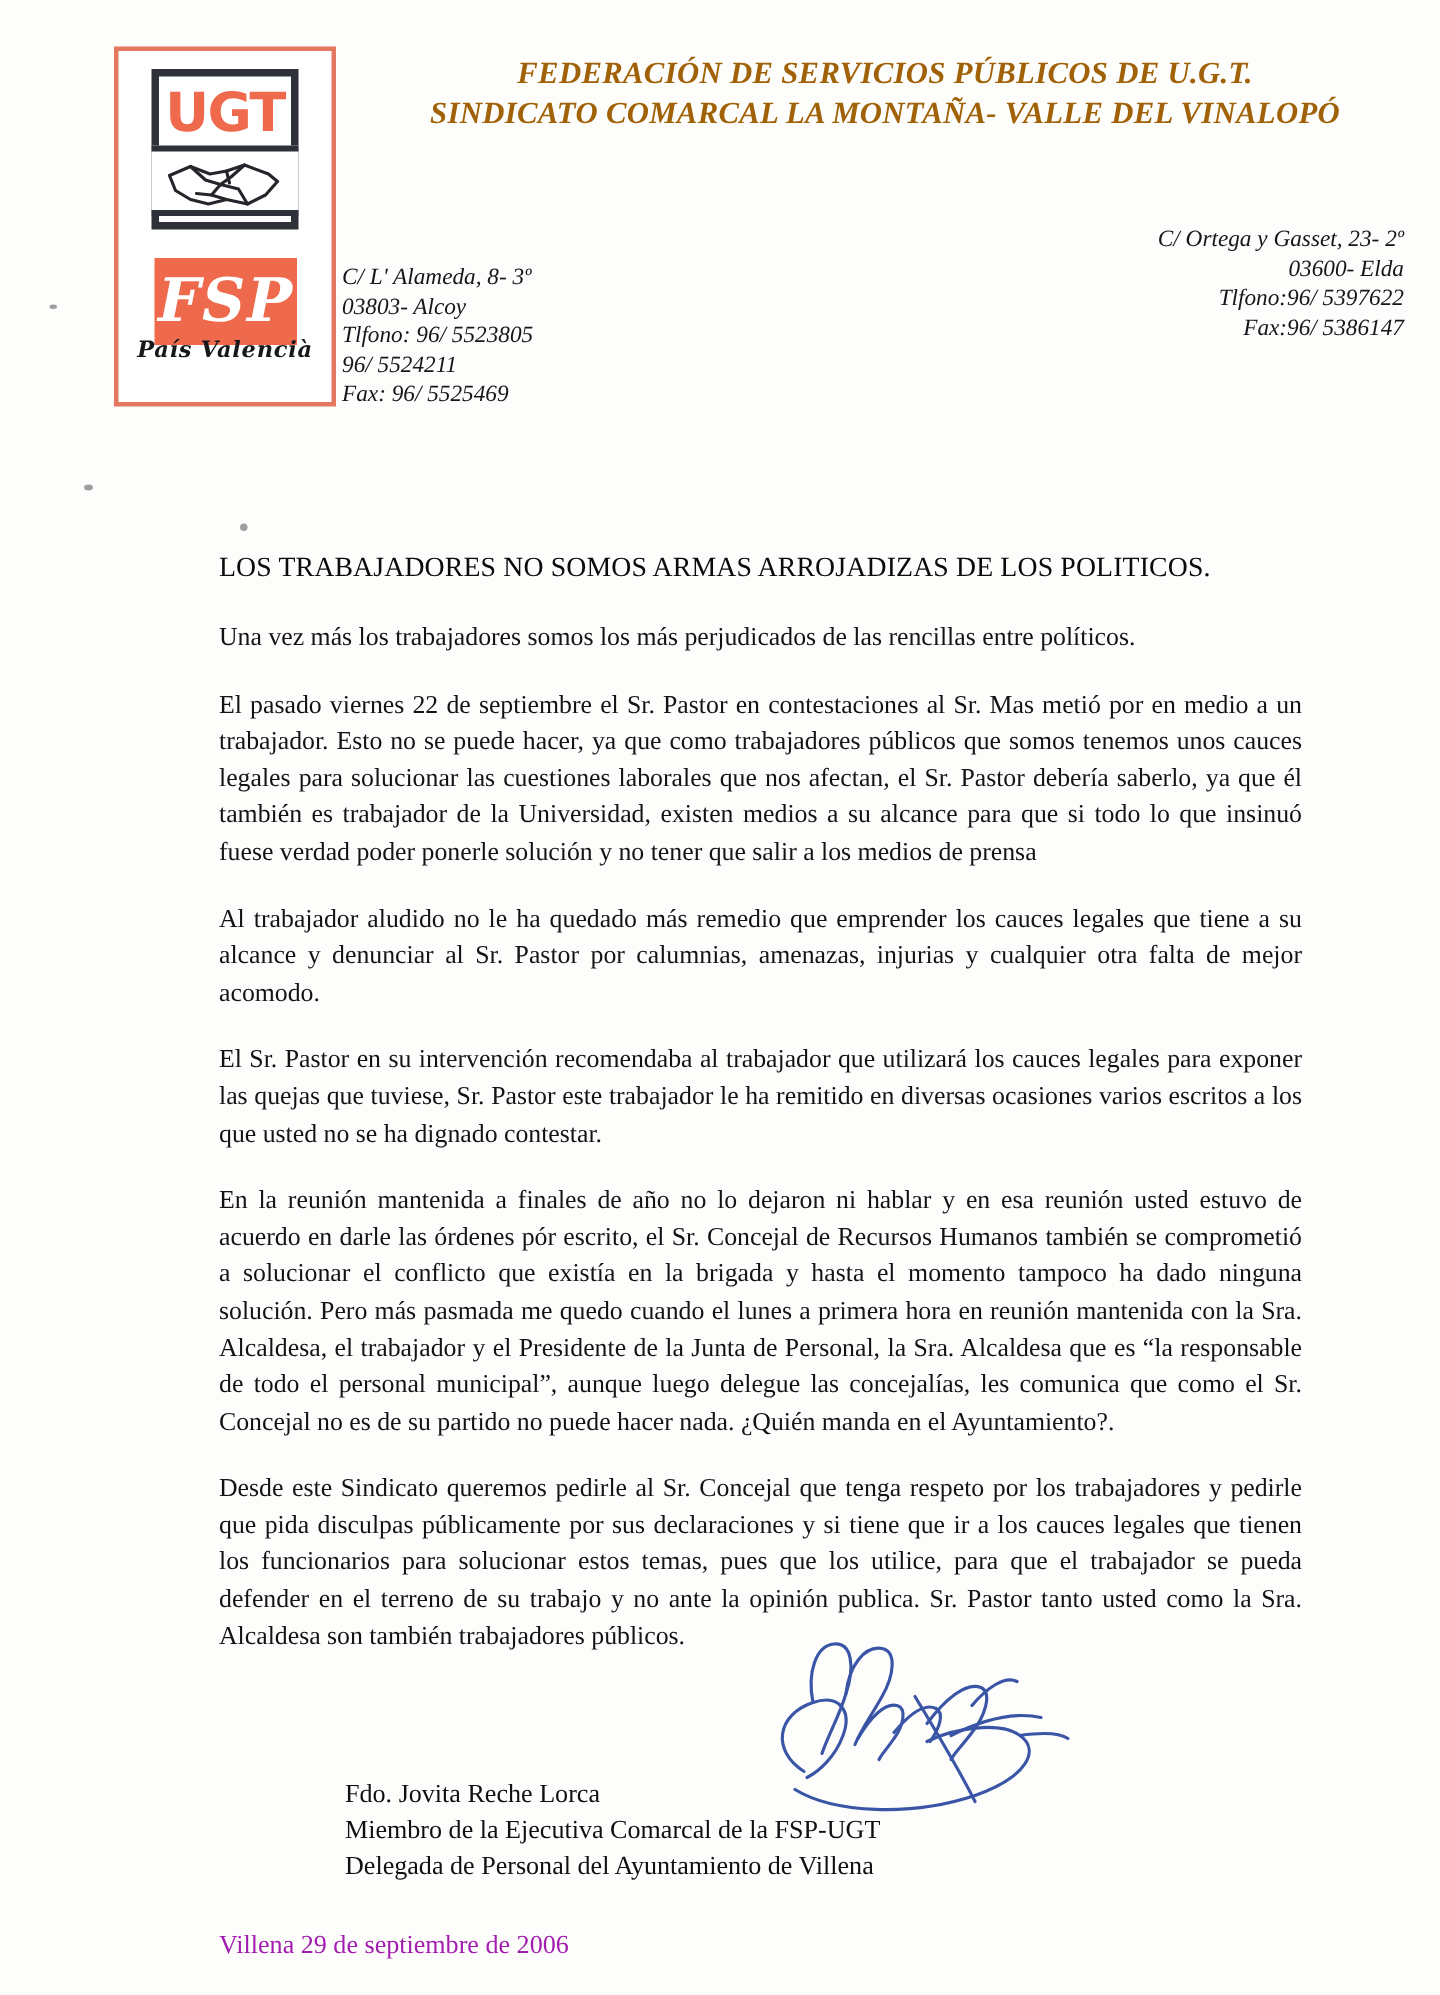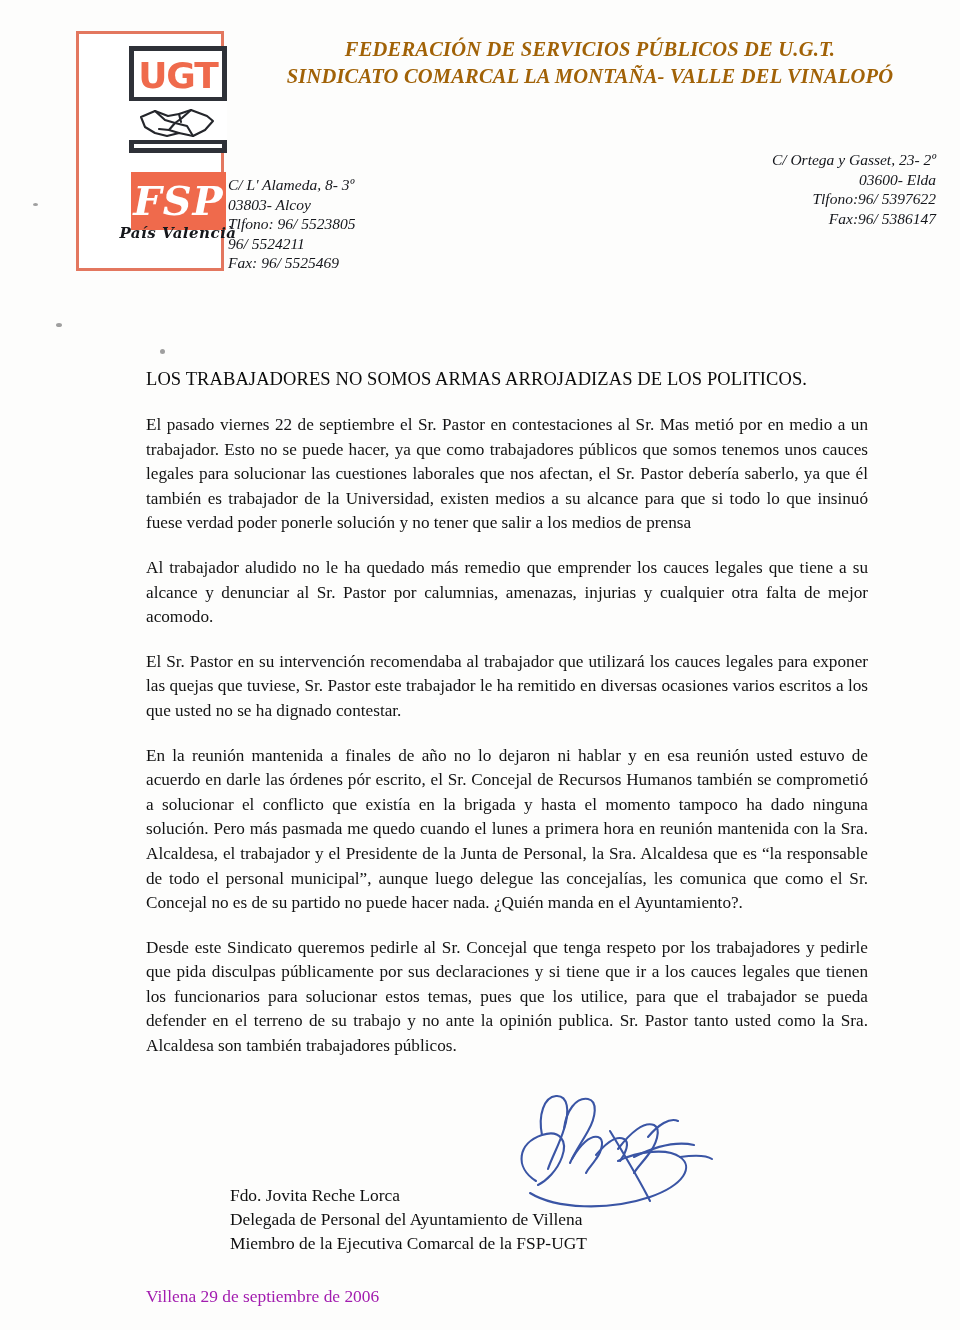--- a/index.html
+++ b/index.html
@@ -48,21 +48,20 @@
     width: 148px;
     height: 240px;
     border: 3px solid #e3775f;
     background: #ffffff;
     box-sizing: border-box;
   }
   .logo-inner {
     position: relative;
     width: 100%;
     height: 100%;
-    margin-left: 28px;
   }
   
   .ugt-frame {
     position: absolute;
     left: 22px;
     top: 12px;
     width: 98px;
     height: 107px;
     border: 5px solid #2e3138;
     box-sizing: border-box;
@@ -288,20 +287,21 @@
 Fax: 96/ 5525469</div>
     <div class="addr addr-right">C/ Ortega y Gasset, 23- 2º
 03600- Elda
 Tlfono:96/ 5397622
 Fax:96/ 5386147</div>
   </div>
 
   <div class="body-wrap">
     <h1 class="doc-title">LOS TRABAJADORES NO SOMOS ARMAS ARROJADIZAS DE LOS POLITICOS.</h1>
 
+    <p class="para">Una vez más los trabajadores somos los más perjudicados de las rencillas entre políticos.</p>
     <p class="para">El pasado viernes 22 de septiembre el Sr. Pastor en contestaciones al Sr. Mas metió por en medio a un trabajador. Esto no se puede hacer, ya que como trabajadores públicos que somos tenemos unos cauces legales para solucionar las cuestiones laborales que nos afectan, el Sr. Pastor debería saberlo, ya que él también es trabajador de la  Universidad,  existen medios a su alcance para que si todo lo que insinuó fuese verdad poder ponerle solución y no tener que salir a los medios de prensa</p>
     <p class="para">Al trabajador aludido no le ha quedado más remedio que emprender los cauces legales que tiene a su alcance y denunciar al Sr. Pastor por calumnias, amenazas, injurias y cualquier otra falta de mejor acomodo.</p>
     <p class="para">El Sr. Pastor en su intervención recomendaba al trabajador que utilizará los cauces legales para exponer las quejas que tuviese, Sr. Pastor este trabajador le ha remitido en diversas ocasiones varios escritos a los que usted no se ha dignado contestar.</p>
     <p class="para">En la reunión mantenida a finales de año no lo dejaron ni hablar y en esa reunión usted estuvo de acuerdo en darle las órdenes pór escrito, el Sr. Concejal de Recursos Humanos también se comprometió a solucionar el conflicto que existía en la brigada y hasta el momento tampoco ha dado ninguna solución. Pero más pasmada me quedo cuando el lunes a primera hora en reunión mantenida con la Sra. Alcaldesa, el trabajador y el Presidente de la Junta de Personal, la Sra. Alcaldesa que es “la responsable de todo el personal municipal”, aunque luego delegue las concejalías, les comunica que como el Sr. Concejal no es de su partido no puede hacer nada. ¿Quién manda en el Ayuntamiento?.</p>
     <p class="para">Desde este Sindicato queremos pedirle al Sr. Concejal que tenga respeto por los  trabajadores y pedirle que pida disculpas públicamente por sus declaraciones y si tiene que ir a los cauces legales que tienen los funcionarios para solucionar estos temas, pues que los utilice, para que el trabajador se pueda defender en el terreno de su trabajo y no ante la opinión publica. Sr. Pastor tanto usted como la Sra. Alcaldesa son también trabajadores públicos.</p>
   </div>
 
   <div class="sig-zone">
     <svg class="sig-svg" viewBox="0 0 240 125">
       <g fill="none" stroke="#3a55a5" stroke-width="2.1" stroke-linecap="round" stroke-linejoin="round">
@@ -313,20 +313,20 @@
         <path d="M120 64 C132 48 146 36 156 40 C164 44 158 60 150 70 C144 78 138 84 136 88"></path>
         <path d="M150 52 C160 40 172 32 180 36"></path>
         <path d="M136 72 C156 62 178 56 196 60"></path>
         <path d="M32 108 C58 124 110 126 152 112 C186 100 196 82 182 72 C170 63 140 66 120 76"></path>
         <path d="M112 46 C124 66 140 92 152 116"></path>
         <path d="M182 72 C196 70 208 70 214 74"></path>
       </g>
     </svg>
     <div class="sig-lines">
       <div>Fdo. Jovita Reche Lorca</div>
+      <div>Miembro de la Ejecutiva Comarcal de la FSP-UGT</div>
       <div>Delegada de Personal del Ayuntamiento de Villena</div>
-      <div>Miembro de la Ejecutiva Comarcal de la FSP-UGT</div>
     </div>
   </div>
 
   <div class="date-line">Villena 29 de septiembre de 2006</div>
 
 </div>
 
 </body></html>

